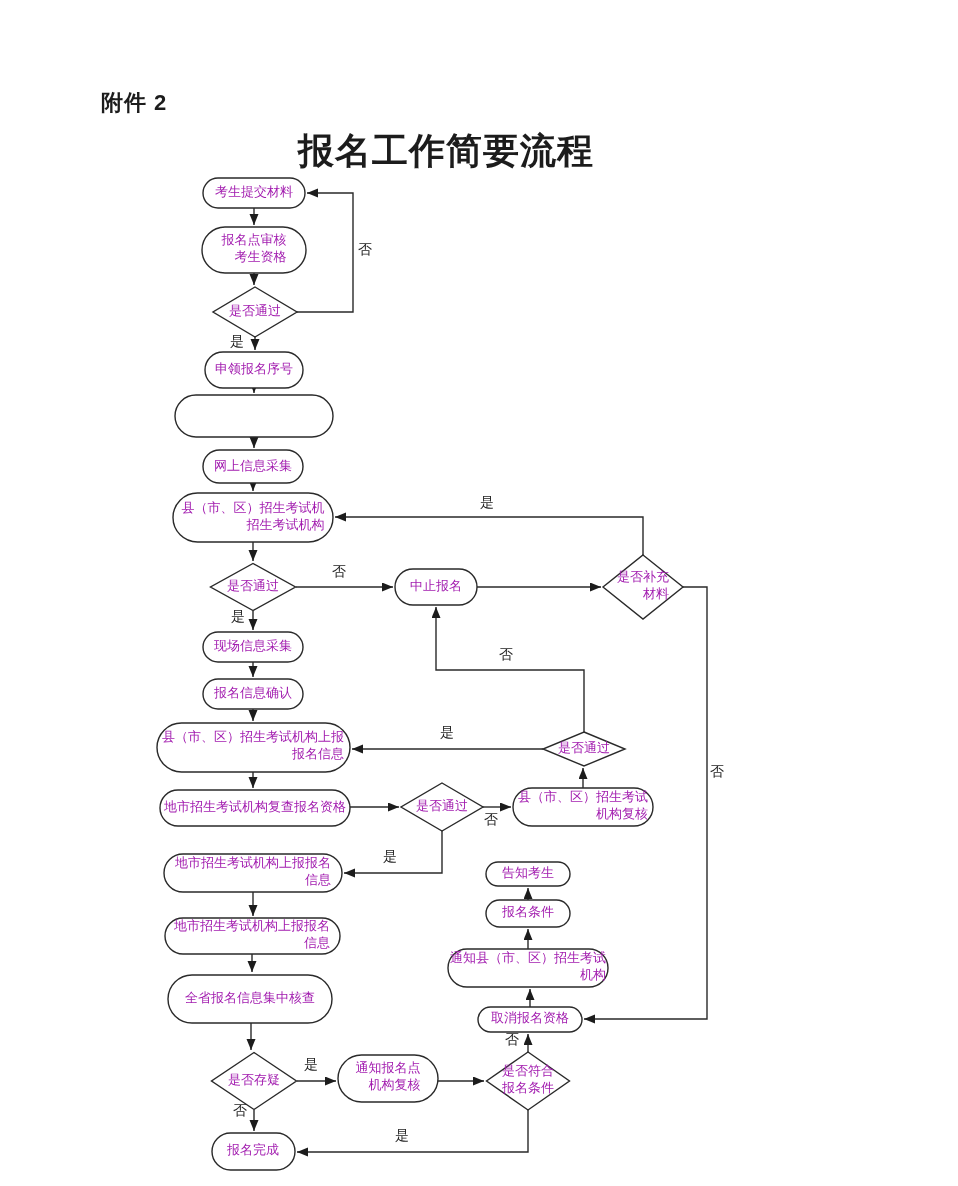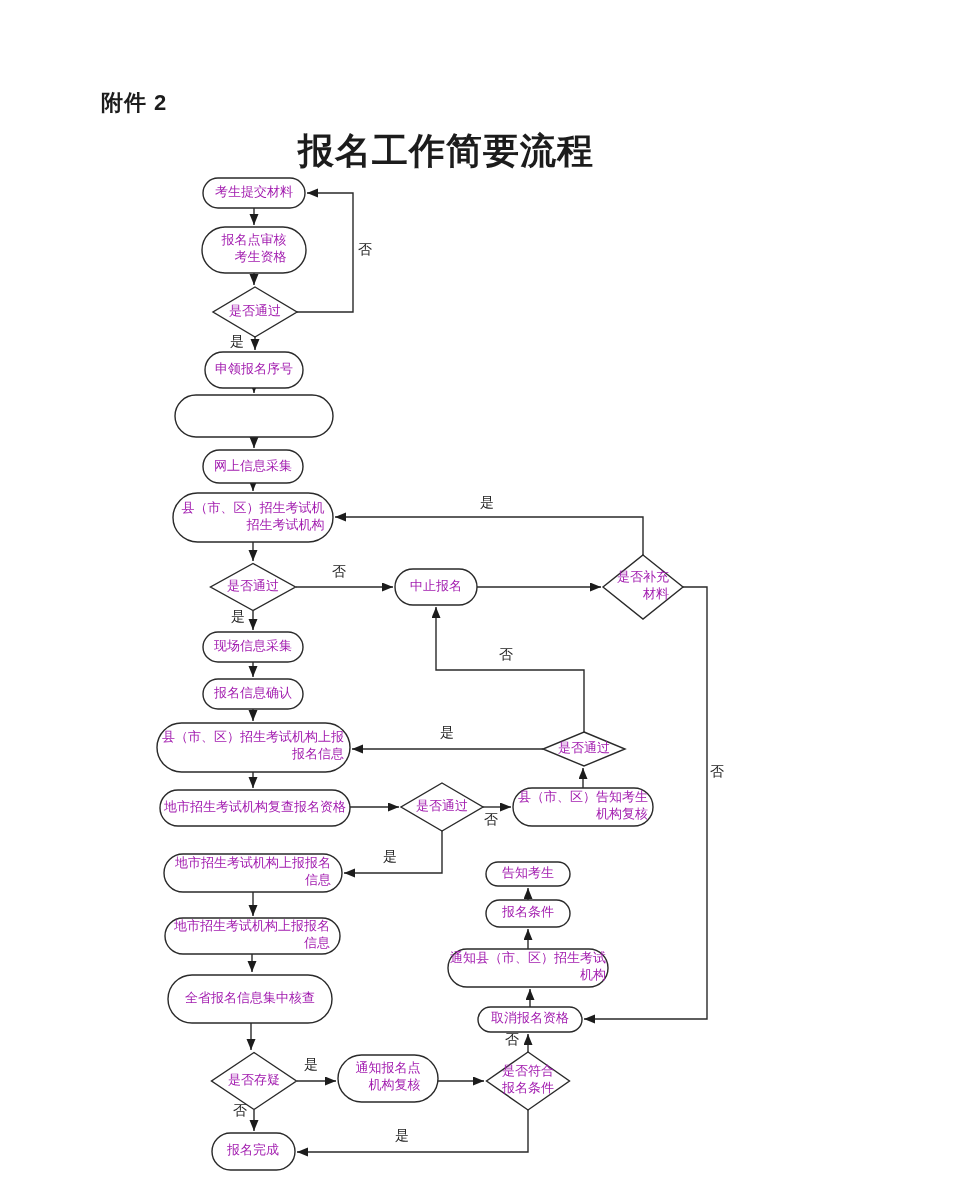--- a/index.html
+++ b/index.html
@@ -137,21 +137,21 @@
       <span>县（市、区）招生考试机构上报</span>
       <span>报名信息</span>
     </div>
   <div class="nt" style="left:255px;top:808px">
       <span>地市招生考试机构复查报名资格</span>
     </div>
   <div class="nt" style="left:442px;top:807px">
       <span>是否通过</span>
     </div>
   <div class="nt" style="left:583px;top:807px">
-      <span>县（市、区）告知考生</span>
+      <span>县（市、区）招生考试</span>
       <span>机构复核</span>
     </div>
   <div class="nt" style="left:584px;top:749px">
       <span>是否通过</span>
     </div>
   <div class="nt" style="left:253px;top:873px">
       <span>地市招生考试机构上报报名</span>
       <span>信息</span>
     </div>
   <div class="nt" style="left:252px;top:936px">

